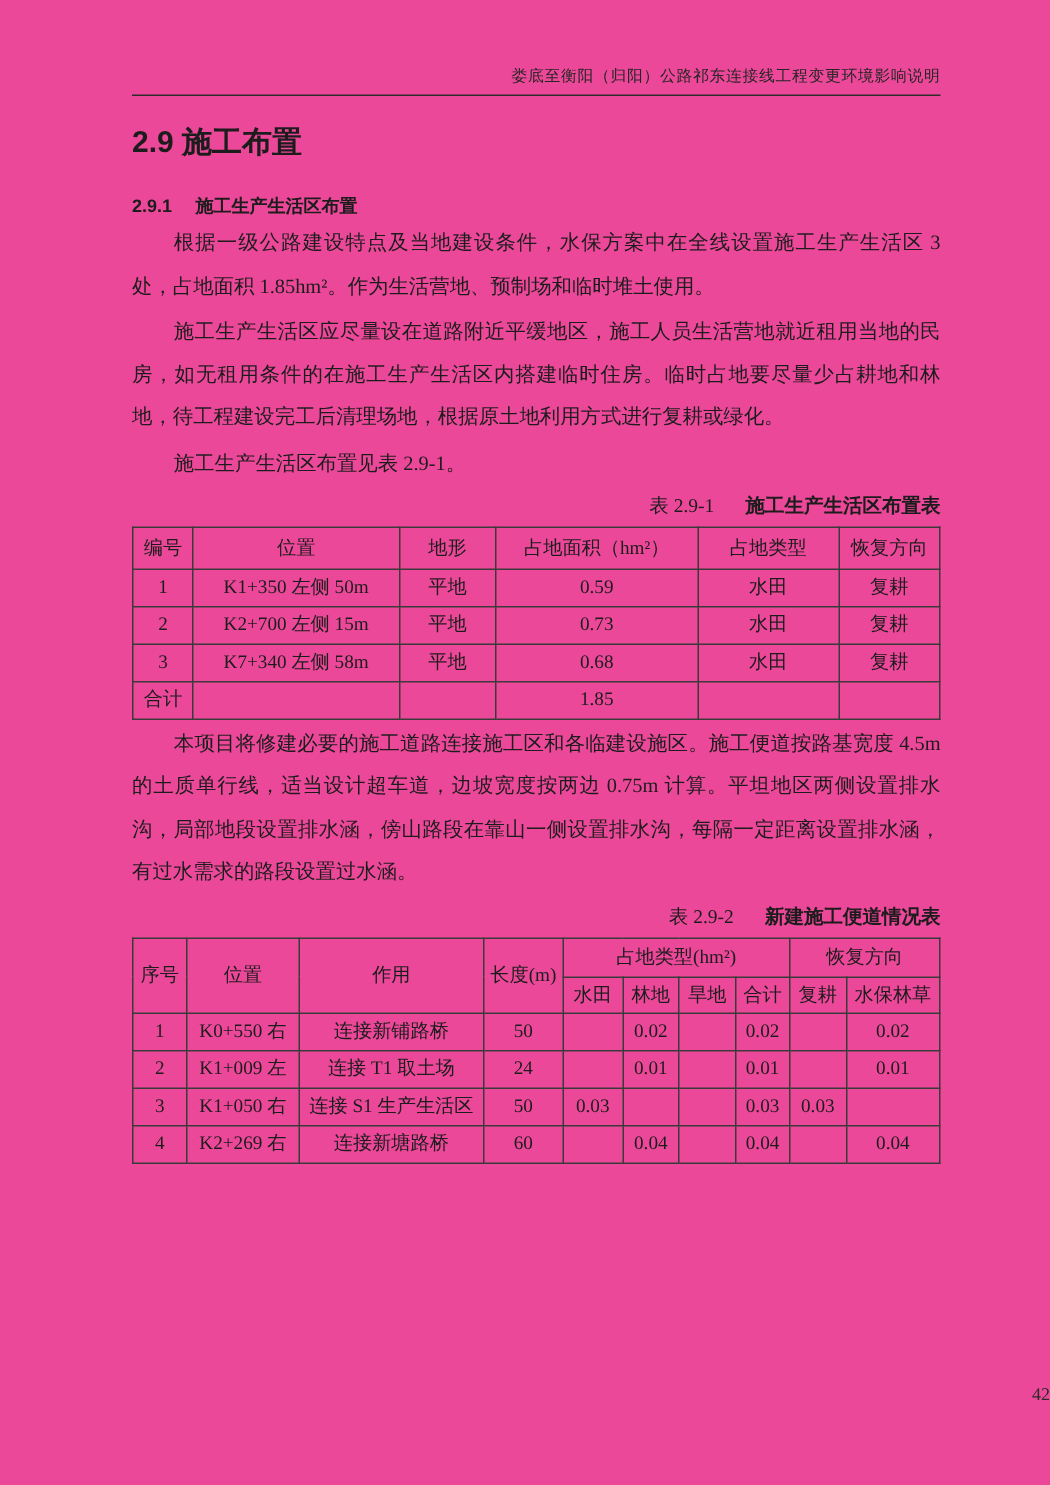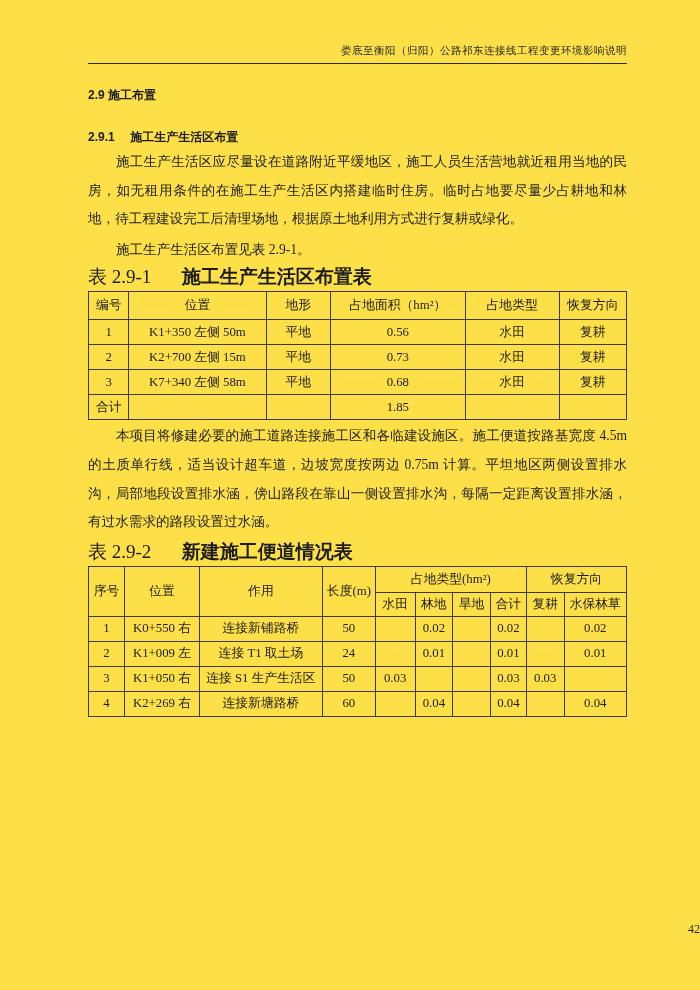--- a/index.html
+++ b/index.html
@@ -1,51 +1,51 @@
 <!DOCTYPE html>
 <html><head>
 <meta charset="utf-8">
 <style>
   html,body{margin:0;padding:0;background:#ffffff;}
   .page{
     position:relative;
     width:700px;height:990px;
-    background:#fde047;
+    background:#ec4899;
     font-family:"Liberation Serif","DejaVu Serif",serif;
     color:#1c1c1c;
     overflow:hidden;
   }
   .doc-header{
     position:absolute;left:88px;right:73px;top:44px;
     text-align:right;
     font-size:10.5px;
     letter-spacing:0.5px;
     color:#252525;
     padding-bottom:5px;
     border-bottom:1.6px solid #2b2b2b;
   }
   .content{position:absolute;left:88px;right:73px;top:80px;}
   .h1{
     font-family:"Liberation Sans","DejaVu Sans",sans-serif;
-    font-weight:700;font-size:12px;
+    font-weight:700;font-size:20px;
     margin:6px 0 0 0;line-height:19px;
   }
   .h2{
     font-family:"Liberation Sans","DejaVu Sans",sans-serif;
     font-weight:600;font-size:12px;
     margin:23px 0 0 0;line-height:18px;
   }
   .h2 .sec-num{margin-right:1.3em;}
   p.body{
     font-size:13.6px;line-height:28.6px;
     text-indent:2.05em;text-align:justify;
     margin:2px 0 0 0;
   }
   .tbl-caption{
-    text-align:left;font-size:19px;
+    text-align:right;font-size:13px;
     margin:4px 0 5px 0;line-height:18px;
   }
   .tbl-caption .tbl-label{font-family:"Liberation Serif","DejaVu Serif",serif;}
   .tbl-caption .tbl-title{
     font-family:"Liberation Sans","DejaVu Sans",sans-serif;
     font-weight:700;margin-left:1.6em;
   }
   table{
     width:100%;border-collapse:collapse;table-layout:fixed;
     font-size:12.8px;
@@ -76,20 +76,21 @@
   <div class="doc-header">娄底至衡阳（归阳）公路祁东连接线工程变更环境影响说明</div>
 
   <div class="content">
 
     <div class="h1">2.9 施工布置</div>
 
     <div class="h2">
       <span class="sec-num">2.9.1</span><span>施工生产生活区布置</span>
     </div>
 
+    <p class="body">根据一级公路建设特点及当地建设条件，水保方案中在全线设置施工生产生活区 3 处，占地面积 1.85hm²。作为生活营地、预制场和临时堆土使用。</p>
     <p class="body">施工生产生活区应尽量设在道路附近平缓地区，施工人员生活营地就近租用当地的民房，如无租用条件的在施工生产生活区内搭建临时住房。临时占地要尽量少占耕地和林地，待工程建设完工后清理场地，根据原土地利用方式进行复耕或绿化。</p>
     <p class="body">施工生产生活区布置见表 2.9-1。</p>
 
     <div class="tbl-caption">
       <span class="tbl-label">表 2.9-1</span><span class="tbl-title">施工生产生活区布置表</span>
     </div>
 
     <table id="table1">
       <colgroup>
         <col style="width:7.5%">
@@ -105,21 +106,21 @@
         <th>位置</th>
         <th>地形</th>
         <th>占地面积（hm²）</th>
         <th>占地类型</th>
         <th>恢复方向</th>
       </tr>
       <tr class="data">
         <td>1</td>
         <td>K1+350 左侧 50m</td>
         <td>平地</td>
-        <td>0.56</td>
+        <td>0.59</td>
         <td>水田</td>
         <td>复耕</td>
       </tr>
       <tr class="data">
         <td>2</td>
         <td>K2+700 左侧 15m</td>
         <td>平地</td>
         <td>0.73</td>
         <td>水田</td>
         <td>复耕</td>

